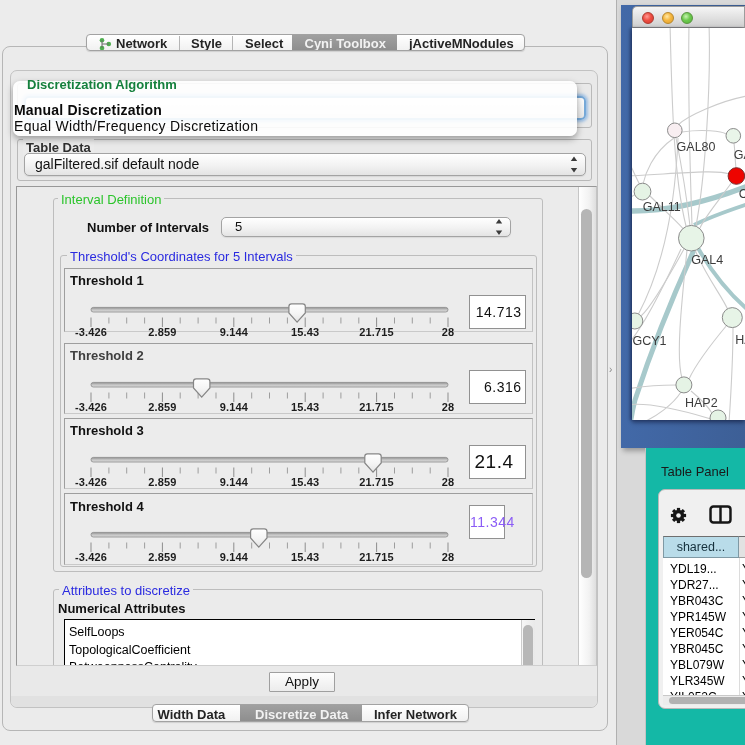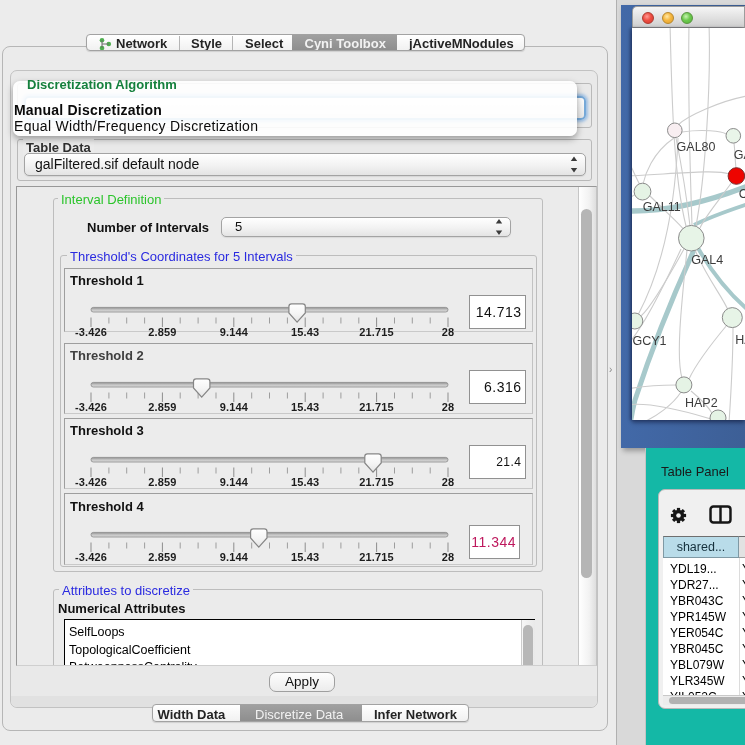--- a/index.html
+++ b/index.html
@@ -155,21 +155,21 @@
           <line x1="365.2" y1="48.5" x2="365.2" y2="54.5" stroke="#9d9d9d" stroke-width="1"></line>
           <line x1="383.0" y1="48.5" x2="383.0" y2="58" stroke="#8d8d8d" stroke-width="1"></line>
           <text x="26.0" y="66.5" text-anchor="middle" font-size="11" font-weight="bold" letter-spacing="0.15" fill="#1c1c1c">-3.426</text>
           <text x="97.4" y="66.5" text-anchor="middle" font-size="11" font-weight="bold" letter-spacing="0.15" fill="#1c1c1c">2.859</text>
           <text x="168.8" y="66.5" text-anchor="middle" font-size="11" font-weight="bold" letter-spacing="0.15" fill="#1c1c1c">9.144</text>
           <text x="240.2" y="66.5" text-anchor="middle" font-size="11" font-weight="bold" letter-spacing="0.15" fill="#1c1c1c">15.43</text>
           <text x="311.6" y="66.5" text-anchor="middle" font-size="11" font-weight="bold" letter-spacing="0.15" fill="#1c1c1c">21.715</text>
           <text x="383.0" y="66.5" text-anchor="middle" font-size="11" font-weight="bold" letter-spacing="0.15" fill="#1c1c1c">28</text>
           <path d="M 299.8,44 L 299.8,37.5 Q 299.8,34.8 302.5,34.8 L 313.5,34.8 Q 316.2,34.8 316.2,37.5 L 316.2,44 L 308.0,53.2 Z" fill="url(#thg)" stroke="#858585" stroke-width="1.2"></path>
         </svg>
-        <div style="position:absolute;left:404px;top:26.5px;width:56.5px;height:34px;background:#fff;border:1px solid #919191;font-size:12px;letter-spacing:0.5px;color:#111;text-align:right;line-height:32px;padding-right:3px;box-sizing:border-box">21.4</div>
+        <div style="position:absolute;left:404px;top:26.5px;width:56.5px;height:34px;background:#fff;border:1px solid #919191;font-size:19px;letter-spacing:0.5px;color:#111;text-align:right;line-height:32px;padding-right:11px;box-sizing:border-box">21.4</div>
       </div>
       <div style="position:absolute;left:47px;top:306.1px;width:468.5px;height:71.5px;background:#ececec;border:1px solid #9e9e9e;border-bottom-color:#c9c9c9;border-right-color:#c2c2c2">
         <div style="position:absolute;left:5px;top:4.5px;font-weight:bold;font-size:13px;color:#111">Threshold 4</div>
         <svg width="470" height="72" viewBox="0 0 470 72" style="position:absolute;left:0;top:0" font-family="Liberation Sans, sans-serif">
           <rect x="26" y="38.4" width="357" height="4.6" rx="2.3" fill="url(#trg)" stroke="#8a8a8a" stroke-width="0.8"></rect>
           <line x1="26.0" y1="48.5" x2="26.0" y2="58" stroke="#8d8d8d" stroke-width="1"></line>
           <line x1="43.9" y1="48.5" x2="43.9" y2="54.5" stroke="#9d9d9d" stroke-width="1"></line>
           <line x1="61.7" y1="48.5" x2="61.7" y2="54.5" stroke="#9d9d9d" stroke-width="1"></line>
           <line x1="79.6" y1="48.5" x2="79.6" y2="54.5" stroke="#9d9d9d" stroke-width="1"></line>
           <line x1="97.4" y1="48.5" x2="97.4" y2="58" stroke="#8d8d8d" stroke-width="1"></line>
@@ -190,42 +190,42 @@
           <line x1="365.2" y1="48.5" x2="365.2" y2="54.5" stroke="#9d9d9d" stroke-width="1"></line>
           <line x1="383.0" y1="48.5" x2="383.0" y2="58" stroke="#8d8d8d" stroke-width="1"></line>
           <text x="26.0" y="66.5" text-anchor="middle" font-size="11" font-weight="bold" letter-spacing="0.15" fill="#1c1c1c">-3.426</text>
           <text x="97.4" y="66.5" text-anchor="middle" font-size="11" font-weight="bold" letter-spacing="0.15" fill="#1c1c1c">2.859</text>
           <text x="168.8" y="66.5" text-anchor="middle" font-size="11" font-weight="bold" letter-spacing="0.15" fill="#1c1c1c">9.144</text>
           <text x="240.2" y="66.5" text-anchor="middle" font-size="11" font-weight="bold" letter-spacing="0.15" fill="#1c1c1c">15.43</text>
           <text x="311.6" y="66.5" text-anchor="middle" font-size="11" font-weight="bold" letter-spacing="0.15" fill="#1c1c1c">21.715</text>
           <text x="383.0" y="66.5" text-anchor="middle" font-size="11" font-weight="bold" letter-spacing="0.15" fill="#1c1c1c">28</text>
           <path d="M 185.6,44 L 185.6,37.5 Q 185.6,34.8 188.3,34.8 L 199.3,34.8 Q 202.0,34.8 202.0,37.5 L 202.0,44 L 193.8,53.2 Z" fill="url(#thg)" stroke="#858585" stroke-width="1.2"></path>
         </svg>
-        <div style="position:absolute;left:404px;top:31px;width:51px;height:34px;background:#fff;border:1px solid #919191;font-size:14px;letter-spacing:0.5px;color:#be185d;text-align:right;line-height:32px;padding-right:3px;box-sizing:border-box">11.344</div>
+        <div style="position:absolute;left:404px;top:11px;width:36px;height:34px;background:#fff;border:1px solid #919191;font-size:14px;letter-spacing:0.5px;color:#8b5cf6;text-align:right;line-height:32px;padding-right:3px;box-sizing:border-box">11.344</div>
       </div>
     <div class="abs" style="left:36px;top:402px;width:490px;height:110px;border:1px solid #bdbdbd;border-radius:3px"></div>
     <div class="abs" style="left:42px;top:395.5px;font-size:13px;color:#2a2ae0;background:#ebebeb;padding:0 3px">Attributes to discretize</div>
     <div class="abs" style="left:41px;top:413.5px;font-size:13px;font-weight:bold;color:#111">Numerical Attributes</div>
     <div class="abs" style="left:46.5px;top:431.5px;width:471.5px;height:60px;background:#fff;border:1px solid #000000">
       <div class="abs" style="left:4.5px;top:5.5px;font-size:12.5px;color:#000">SelfLoops</div>
       <div class="abs" style="left:4.5px;top:23px;font-size:12.5px;color:#000">TopologicalCoefficient</div>
       <div class="abs" style="left:4.5px;top:40.5px;font-size:12.5px;color:#000">BetweennessCentrality</div>
       <div class="abs" style="left:456px;top:0;width:14px;height:60px;background:linear-gradient(90deg,#f6f6f6,#e9e9e9);border-left:1px solid #ccc"></div>
       <div class="abs" style="left:458px;top:5px;width:10px;height:55px;background:#b7b7b7;border-radius:5px"></div>
     </div>
     <div class="abs" style="left:561px;top:0;width:18px;height:480px;background:linear-gradient(90deg,#ffffff,#f2f2f2 60%,#dedede);border-left:1px solid #c6c6c6"></div>
     <div class="abs" style="left:564px;top:22px;width:11px;height:369px;background:#b5b5b5;border-radius:5.5px"></div>
   </div>
 
-  <div class="abs" style="left:269px;top:672px;width:66px;height:19.5px;background:linear-gradient(#fdfdfd,#ececec);border:1px solid #9f9f9f;border-radius:7px;text-align:center;line-height:17.5px;font-size:13.5px;color:#111">Apply</div>
+  <div class="abs" style="left:269px;top:672px;width:66px;height:19.5px;background:linear-gradient(#fdfdfd,#ececec);border:1px solid #9f9f9f;border-radius:1px;text-align:center;line-height:17.5px;font-size:13.5px;color:#111">Apply</div>
 
   <div class="abs" style="left:152px;top:704px;width:317px;height:18px;background:linear-gradient(#ffffff,#f1f1f1);border:1px solid #a2a2a2;border-radius:4px;overflow:hidden;box-shadow:0 1px 1px rgba(0,0,0,0.12)">
     <div class="abs" style="left:87.4px;top:0;width:121.5px;height:18px;background:linear-gradient(#a0a0a0,#8c8c8c)"></div>
     <div class="abs" style="left:4.5px;top:1.5px;font-size:13px;font-weight:bold;color:#242424">Width Data</div>
-    <div class="abs" style="left:102px;top:1.5px;font-size:13px;font-weight:normal;color:#f2f2f2">Discretize Data</div>
+    <div class="abs" style="left:102px;top:1.5px;font-size:13px;font-weight:bold;color:#f2f2f2">Discretize Data</div>
     <div class="abs" style="left:221px;top:1.5px;font-size:13px;font-weight:bold;color:#242424">Infer Network</div>
   </div>
   <div class="abs" style="left:609px;top:364px;font-size:10px;color:#8a8a8a">›</div>
 </div>
 
 
 <div class="abs" style="left:621px;top:5px;width:124px;height:443px;background:linear-gradient(90deg,#4269a8,#3d5f96);box-shadow:2px 3px 5px rgba(0,0,0,0.3)">
   <div class="abs" style="left:11px;top:1px;width:113px;height:22px;background:linear-gradient(#f5f5f5,#cfcfcf);border:1px solid #9c9c9c;border-bottom-color:#8a8a8a;border-radius:5px 0 0 0;box-shadow:1px 1px 3px rgba(0,0,0,0.35)">
     <div class="abs" style="left:9px;top:4.5px;width:12px;height:12px;border-radius:50%;background:radial-gradient(circle at 4px 3.5px,#ff9a94,#ee4e42 45%,#d33a2e);border:0.5px solid #ad3a30"></div>
     <div class="abs" style="left:28.5px;top:4.5px;width:12px;height:12px;border-radius:50%;background:radial-gradient(circle at 4px 3.5px,#ffe9a8,#f5b63e 45%,#e09f2f);border:0.5px solid #b7882d"></div>

